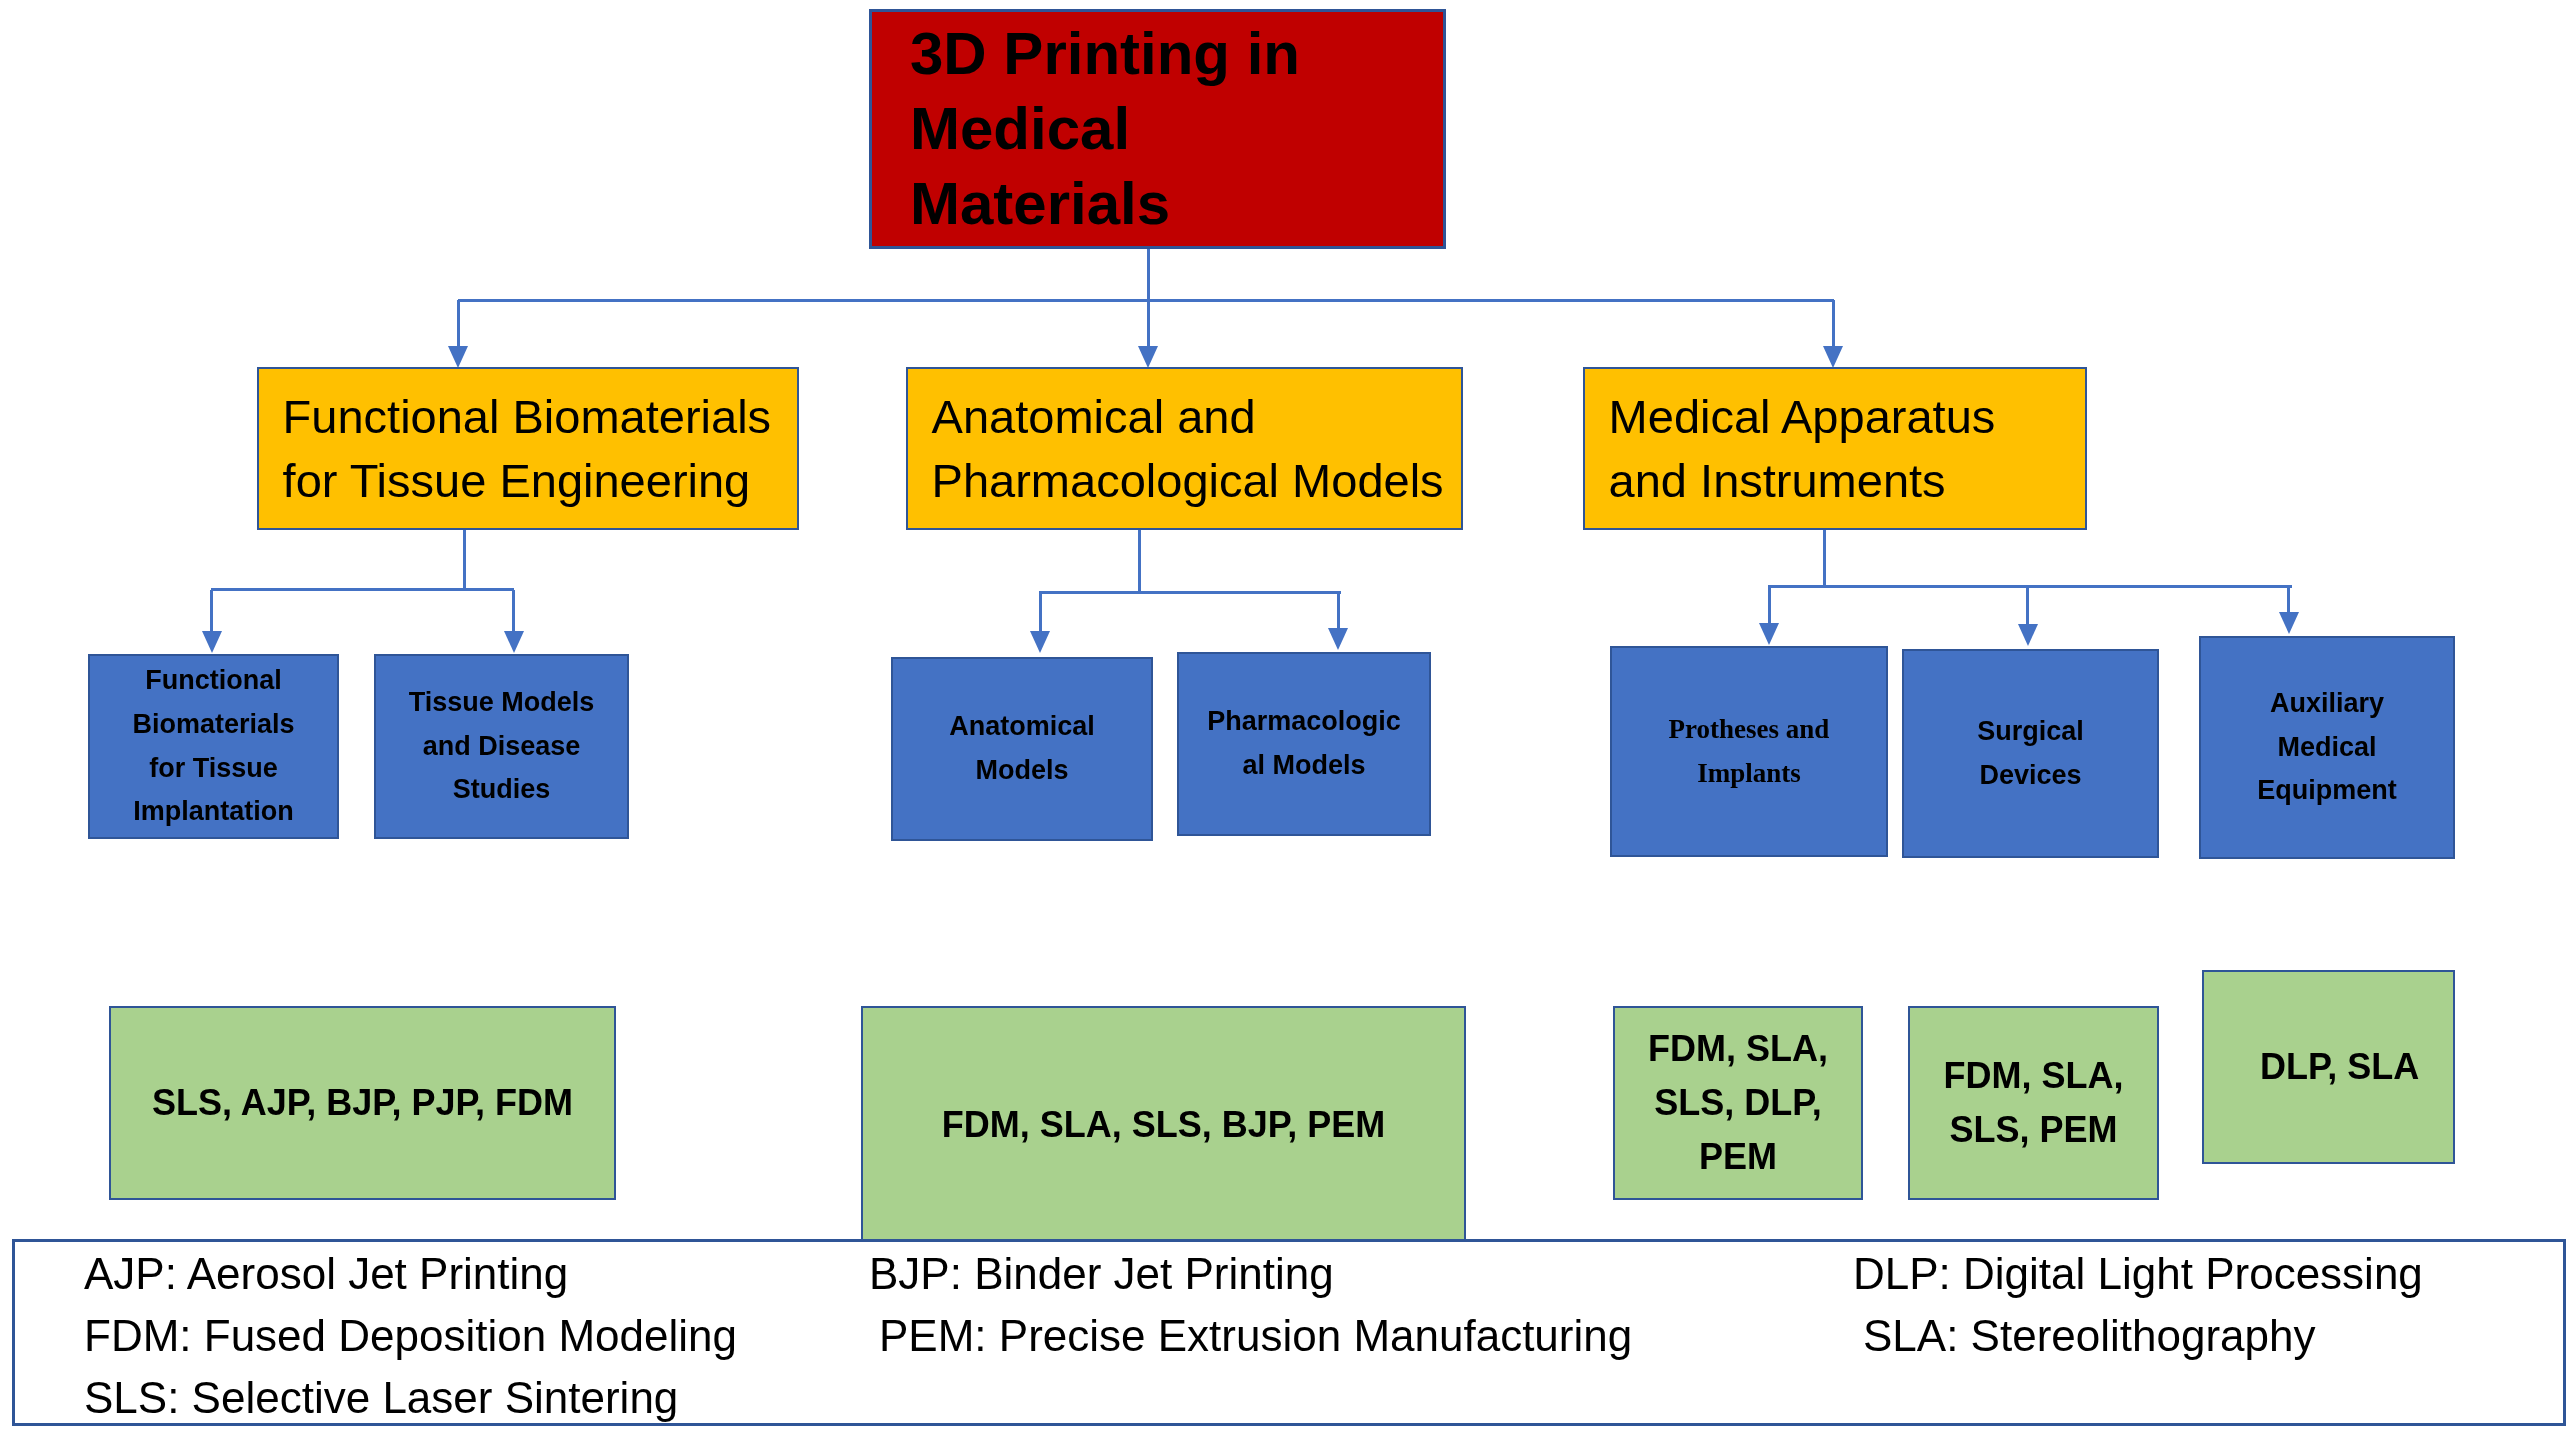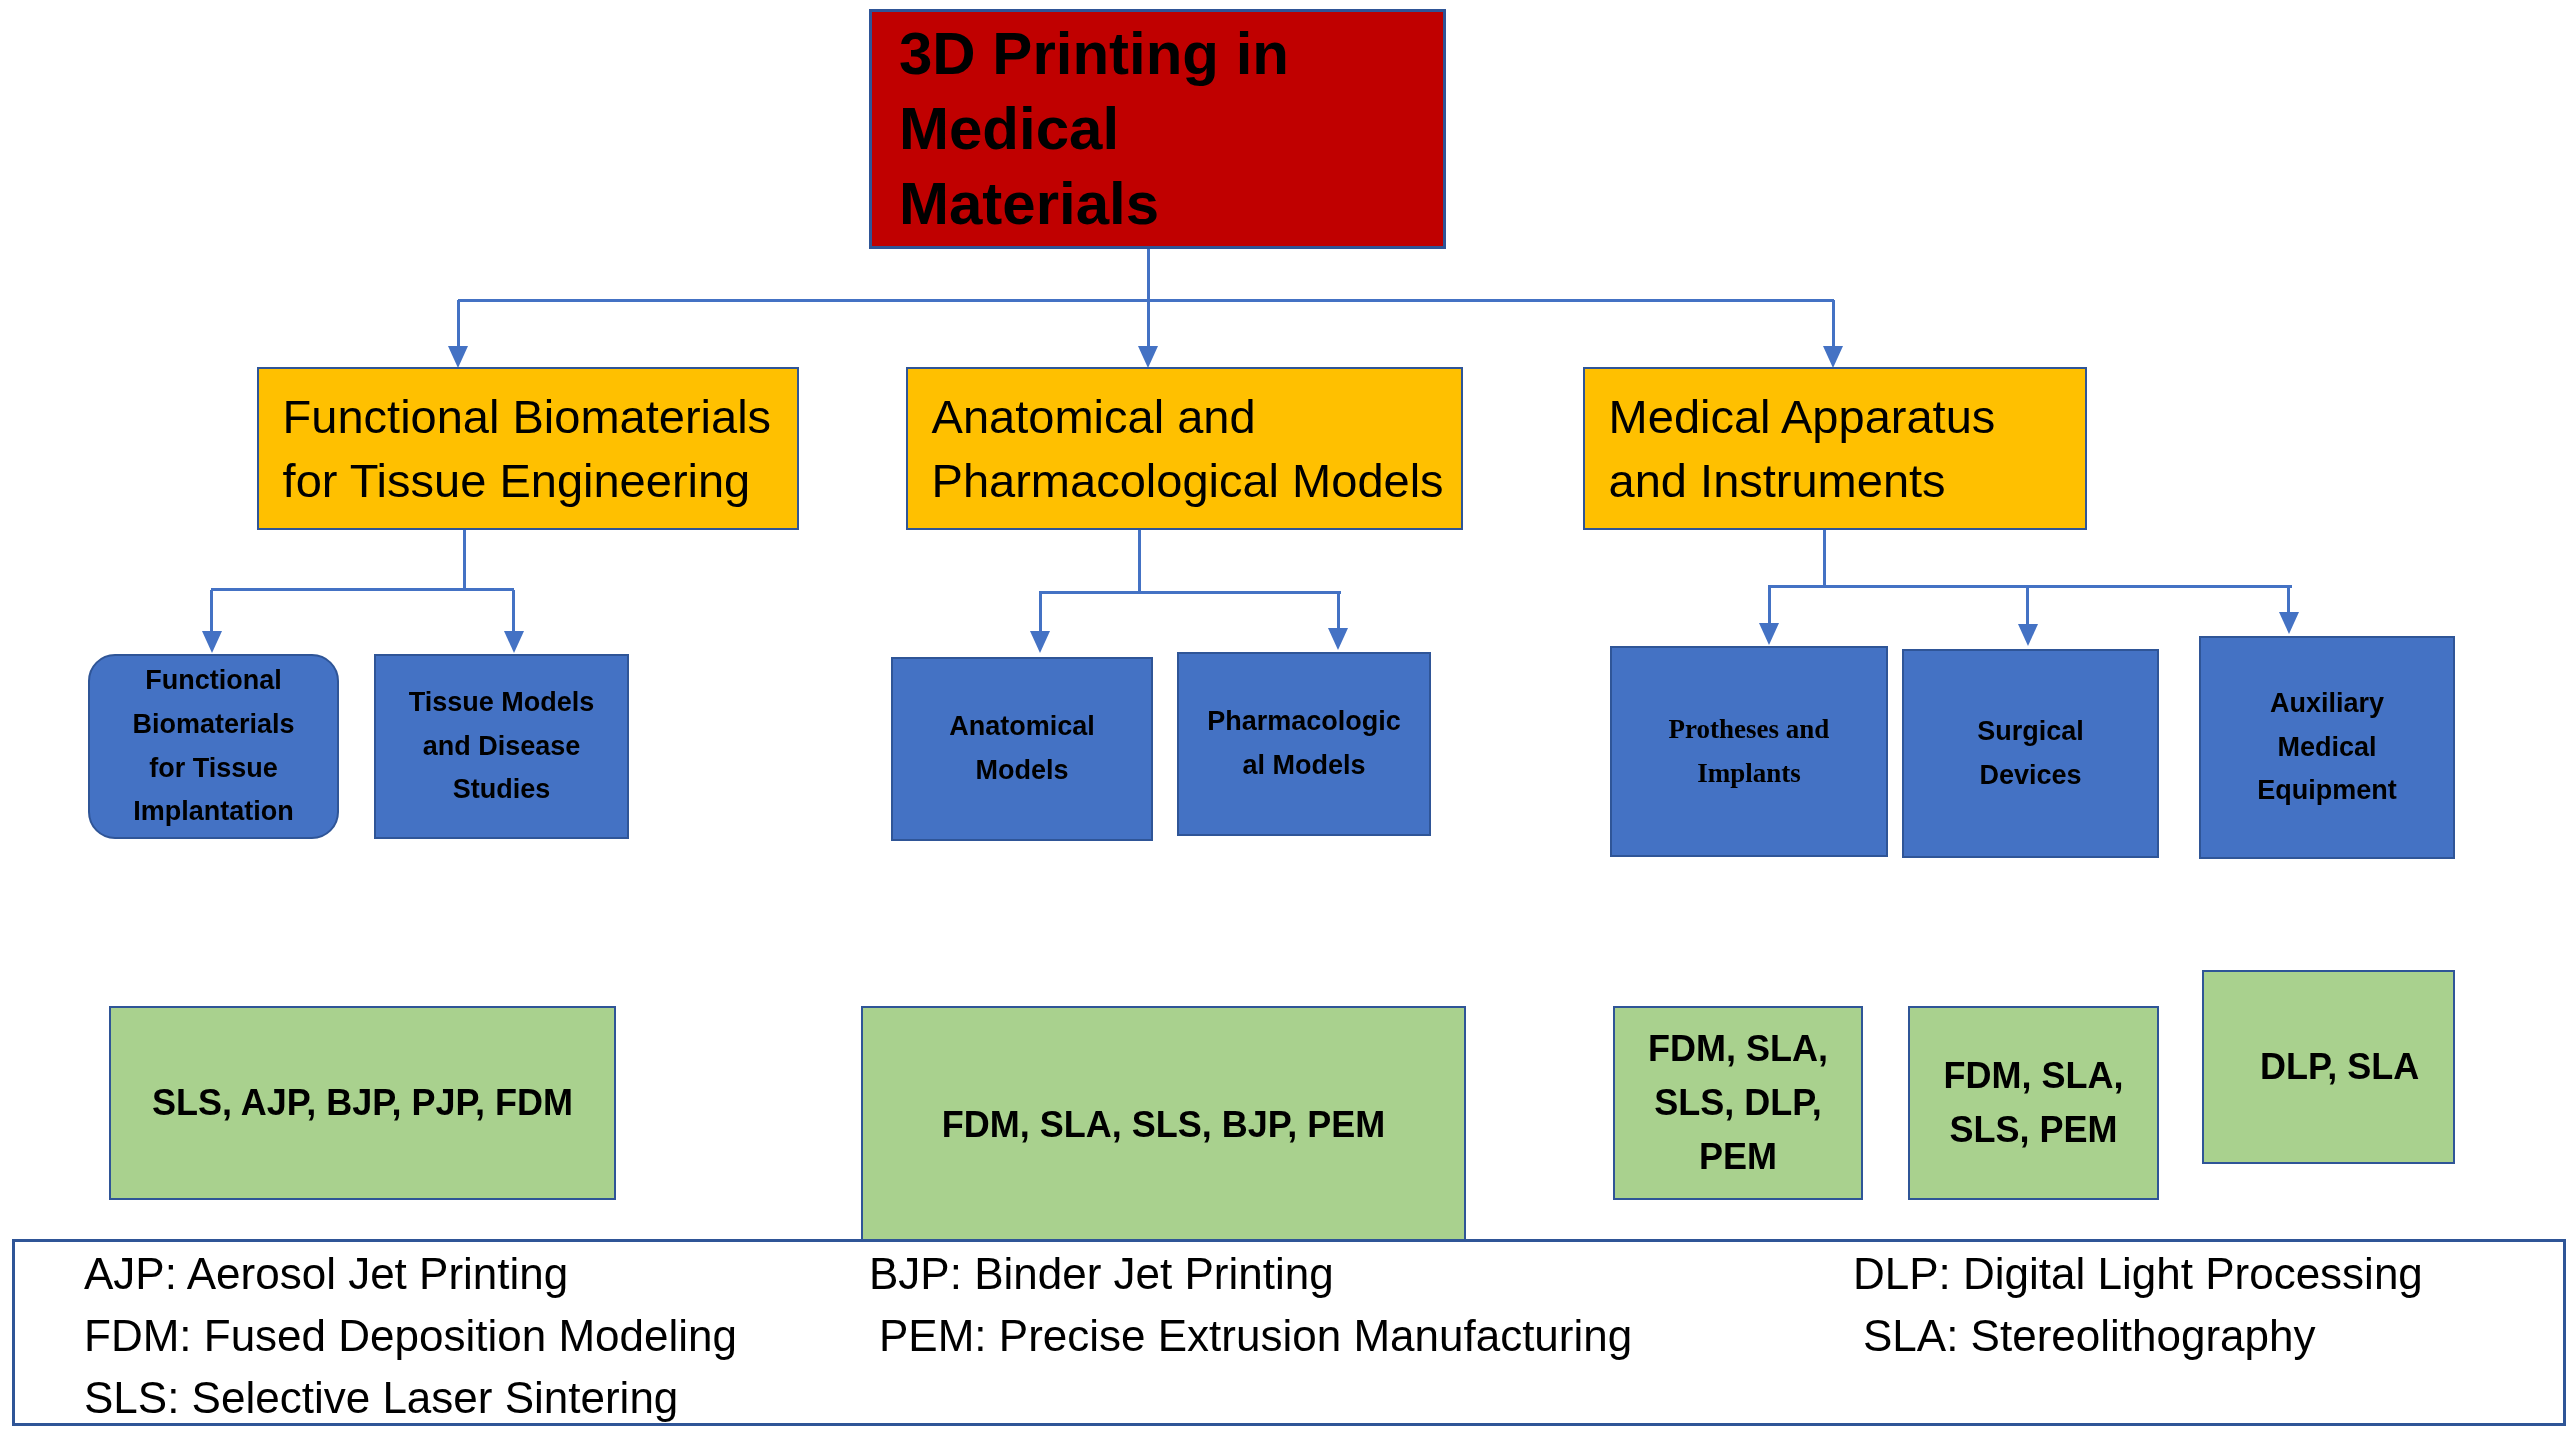--- a/index.html
+++ b/index.html
@@ -10,21 +10,21 @@
   .node{
     position:absolute;box-sizing:border-box;
     border:2.5px solid var(--box-border,#2F5597);
     display:flex;align-items:center;
     white-space:pre-line;
   }
   .node.root{
     background:var(--root-fill,#C00000);
     border-width:3.1px;
     font-size:60px;font-weight:700;line-height:1.25;
-    padding-left:27px;text-align:left;
+    padding-left:38px;text-align:left;
   }
   .node.branch{
     background:var(--branch-fill,#FFC000);
     font-size:47px;font-weight:400;line-height:1.35;
     padding-left:23.6px;text-align:left;
   }
   .node.leaf{
     background:var(--leaf-fill,#4472C4);
     font-size:27px;font-weight:700;line-height:1.62;
     justify-content:center;text-align:center;padding:3.7px;
@@ -89,21 +89,21 @@
 
   <div class="cl" style="left:1823px;top:530px;width:2.5px;height:57px;"></div>
   <div class="cl" style="left:1768px;top:585px;width:524px;height:2.5px;"></div>
   <div class="cl" style="left:1768px;top:587px;width:2.5px;height:36px;"></div>
   <div class="cl" style="left:2026px;top:587px;width:2.5px;height:37px;"></div>
   <div class="cl" style="left:2287px;top:587px;width:2.5px;height:25px;"></div>
   <div class="ah" style="left:1759px;top:623px;"></div>
   <div class="ah" style="left:2018px;top:624px;"></div>
   <div class="ah" style="left:2279px;top:612px;"></div>
 
-  <div class="node leaf" style="left:88px;top:654px;width:251px;height:185px;border-radius:27px;">Functional
+  <div class="node leaf" style="left:88px;top:654px;width:251px;height:185px;">Functional
 Biomaterials
 for Tissue
 Implantation</div>
   <div class="node leaf" style="left:374px;top:654px;width:255px;height:185px;">Tissue Models
 and Disease
 Studies</div>
   <div class="node leaf" style="left:891px;top:657px;width:262px;height:184px;">Anatomical
 Models</div>
   <div class="node leaf" style="left:1177px;top:652px;width:254px;height:184px;">Pharmacologic
 al Models</div>

